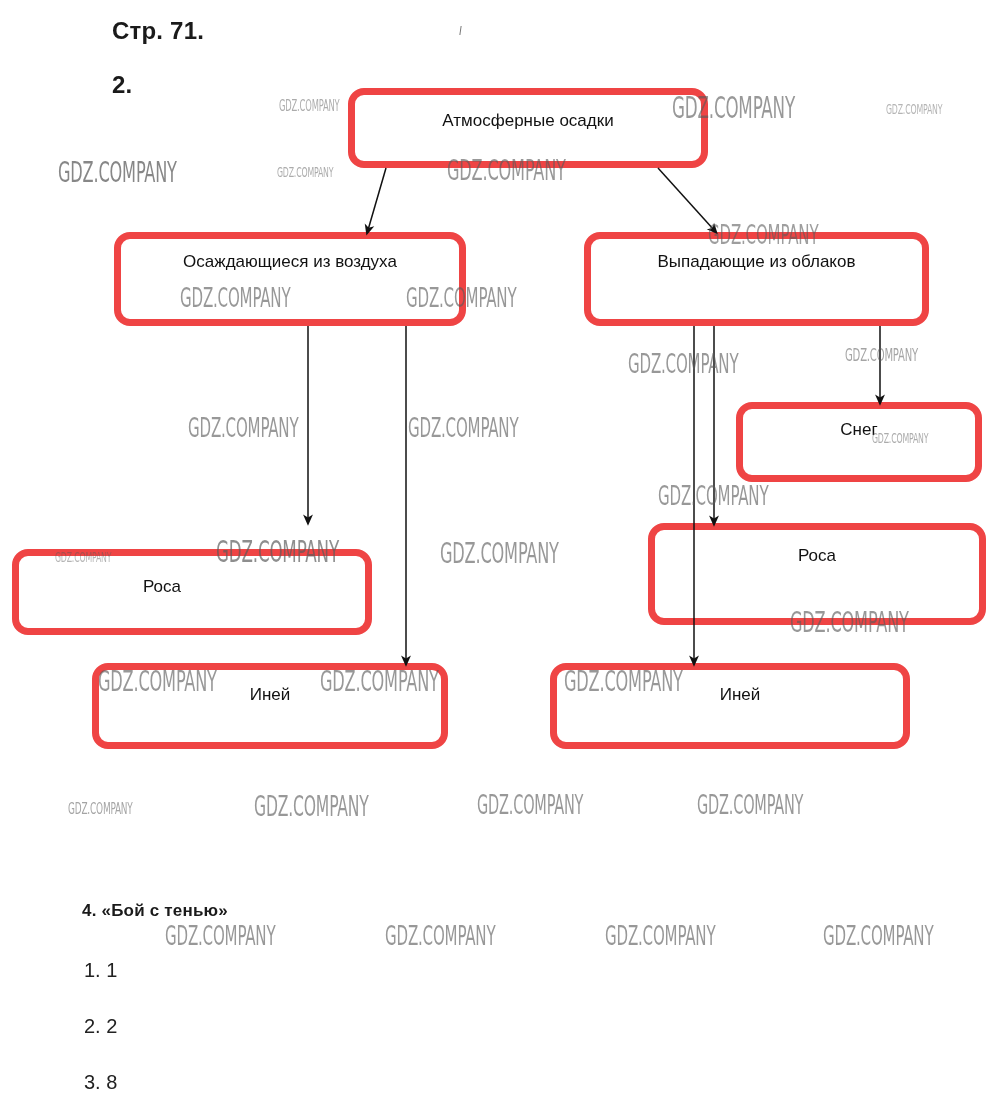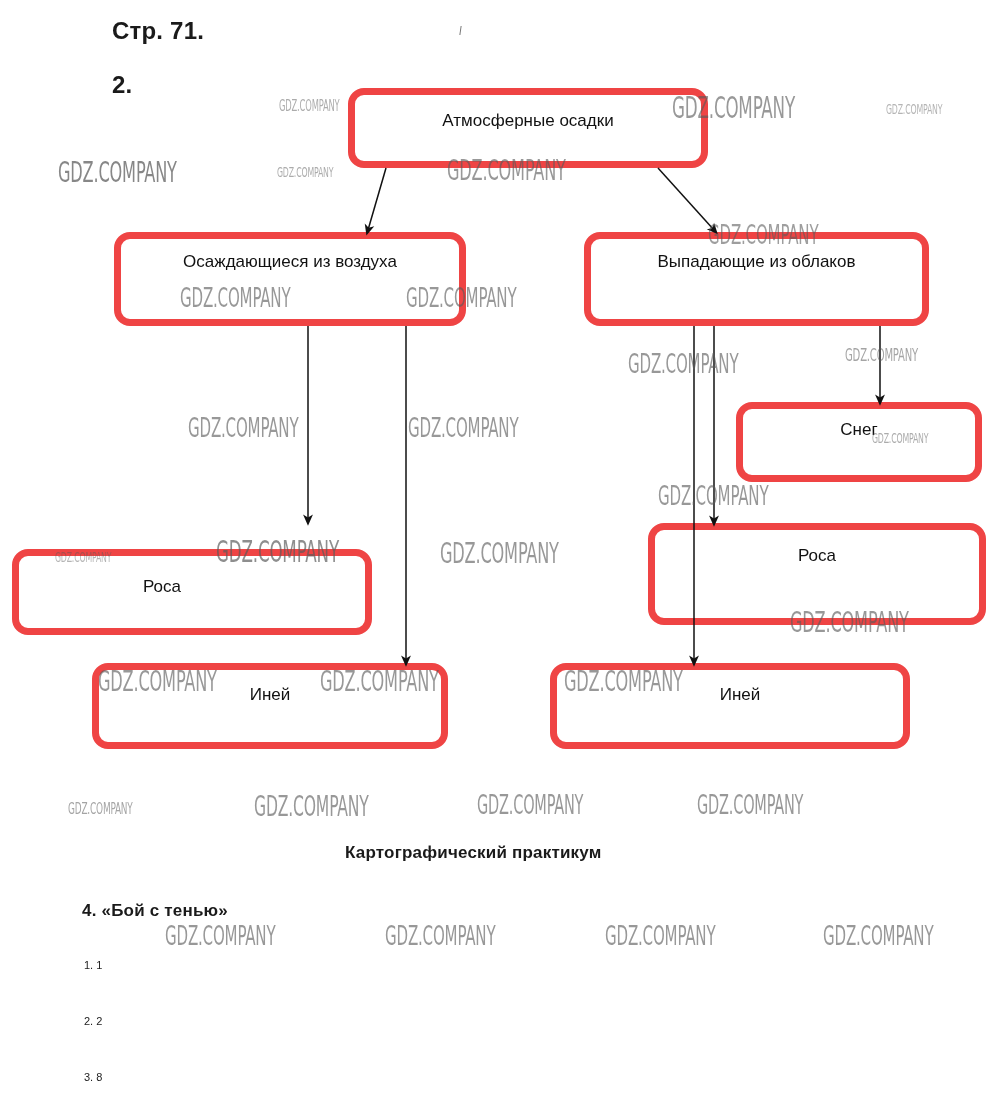--- a/index.html
+++ b/index.html
@@ -22,21 +22,21 @@
     white-space:nowrap;
   }
   #page-label{left:112px;top:17px;}
   #task-number{left:112px;top:71px;}
   #practicum-title{left:345px;top:843px;font-size:17px;}
   #shadow-title{left:82px;top:901px;font-size:17px;}
 
   .listitem{
     position:absolute;
     left:84px;
-    font-size:11px;
+    font-size:20px;
     white-space:nowrap;
     color:#222;
   }
 
   
   .node{
     position:absolute;
     border:7px solid #ef4444;
     border-radius:16px;
     background:transparent;
@@ -146,21 +146,20 @@
       <div class="wm" style="left: 68px; top: 799px; font-size: 16px; opacity: 0.55;">GDZ.COMPANY</div>
       <div class="wm" style="left: 254px; top: 790px; font-size: 28px; opacity: 0.62;">GDZ.COMPANY</div>
       <div class="wm" style="left: 477px; top: 790px; font-size: 26px; opacity: 0.62;">GDZ.COMPANY</div>
       <div class="wm" style="left: 697px; top: 790px; font-size: 26px; opacity: 0.62;">GDZ.COMPANY</div>
       <div class="wm" style="left: 165px; top: 920px; font-size: 27px; opacity: 0.62;">GDZ.COMPANY</div>
       <div class="wm" style="left: 385px; top: 920px; font-size: 27px; opacity: 0.62;">GDZ.COMPANY</div>
       <div class="wm" style="left: 605px; top: 920px; font-size: 27px; opacity: 0.62;">GDZ.COMPANY</div>
       <div class="wm" style="left: 823px; top: 920px; font-size: 27px; opacity: 0.62;">GDZ.COMPANY</div>
     </div>
 
-  <div class="hdr" id="practicum-title">Картографический практикум</div>
 
   <div class="hdr" id="shadow-title">4. «Бой с тенью»</div>
 
   <div id="answers-layer">
       <div class="listitem" style="top: 959px;">1. 1</div>
       <div class="listitem" style="top: 1015px;">2. 2</div>
       <div class="listitem" style="top: 1071px;">3. 8</div>
     </div>
 
 <div style="position: absolute; left: 460px; top: 26px; width: 1px; height: 9px; background: rgb(119, 119, 119); transform: rotate(8deg);"></div>

